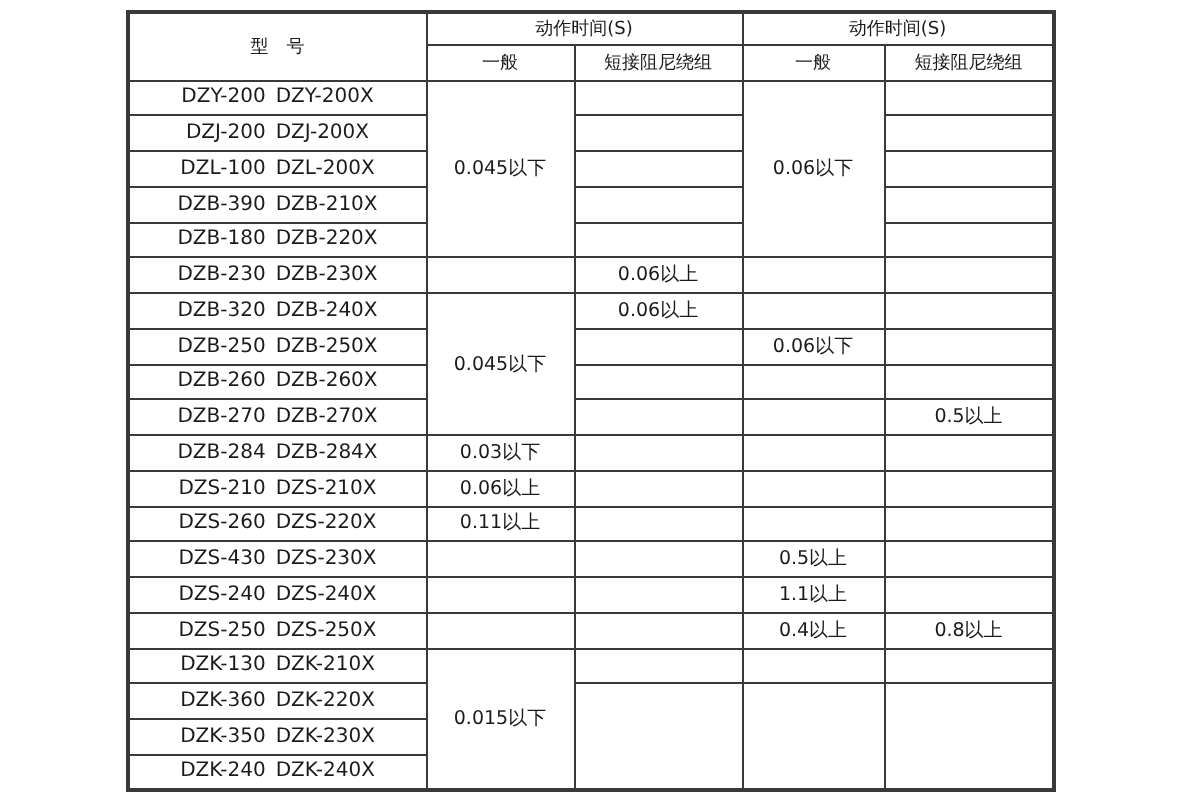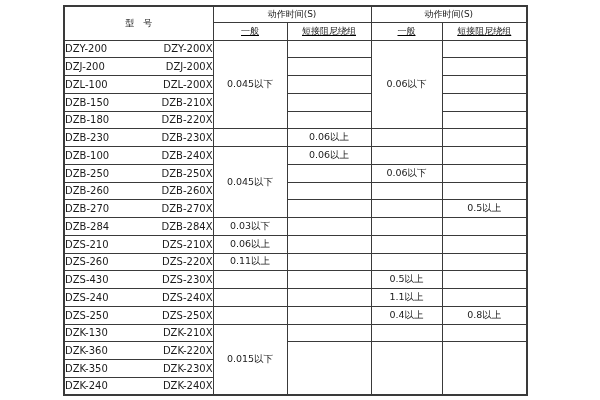--- a/index.html
+++ b/index.html
@@ -23,28 +23,28 @@
     border: 1px solid #3a3a3a;
     padding: 0;
     text-align: center;
     vertical-align: middle;
     color: #1a1a1a;
     font-weight: normal;
     overflow: hidden;
     white-space: nowrap;
   }
   thead tr.h1 { height: 16px; }
-  thead tr.h2 { height: 18px; text-decoration: underline; }
+  thead tr.h2 { height: 18px; }
   thead th { font-size: 9px; }
   tbody tr { height: 17.75px; }
   tbody td { font-size: 9.5px; }
   td.model { font-size: 10px; }
   .models {
     display: flex;
-    justify-content: space-between;
+    justify-content: center;
     gap: 5px;
   }
 </style>
 </head>
 <body>
 
 <div class="table-wrap">
 <table class="spec">
   <colgroup>
     <col style="width:149px">
@@ -99,21 +99,21 @@
               <span>DZL-200X</span>
             </div>
       </td>
       <td></td>
       <td></td>
     </tr>
 
     <tr>
       <td class="model">
         <div class="models">
-              <span>DZB-150</span>
+              <span>DZB-390</span>
               <span>DZB-210X</span>
             </div>
       </td>
       <td></td>
       <td></td>
     </tr>
 
     <tr>
       <td class="model">
         <div class="models">
@@ -134,21 +134,21 @@
       </td>
       <td></td>
       <td>0.06以上</td>
       <td></td>
       <td></td>
     </tr>
 
     <tr>
       <td class="model">
         <div class="models">
-              <span>DZB-100</span>
+              <span>DZB-320</span>
               <span>DZB-240X</span>
             </div>
       </td>
       <td rowspan="4">0.045以下</td>
       <td>0.06以上</td>
       <td></td>
       <td></td>
     </tr>
 
     <tr>

